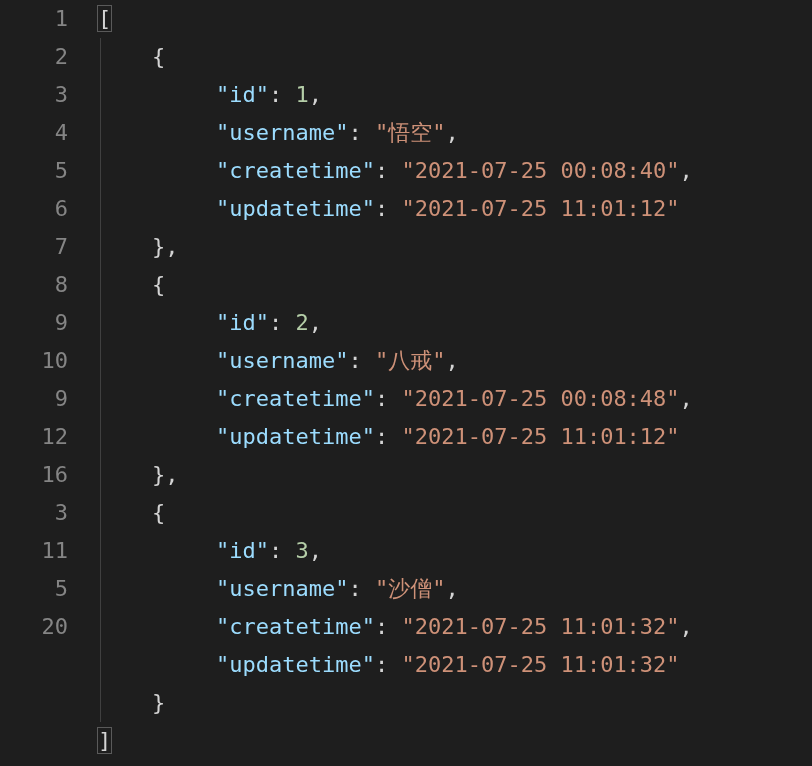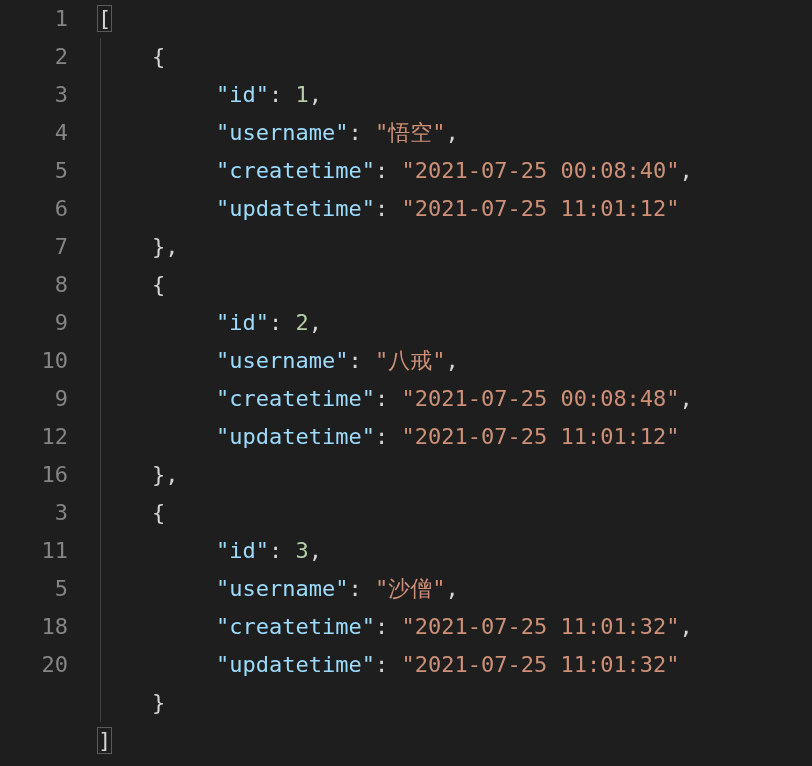--- a/index.html
+++ b/index.html
@@ -73,21 +73,20 @@
   <div>7</div>
   <div>8</div>
   <div>9</div>
   <div>10</div>
   <div>9</div>
   <div>12</div>
   <div>16</div>
   <div>3</div>
   <div>11</div>
   <div>5</div>
-  <div>18</div>
   <div>20</div>
 </div>
 
 <div class="code">
   <div class="guide1"></div>
 
   <div class="line ind0"><span class="tok-bracket highlight-bracket">[</span></div>
 
   <div class="line ind1"><span class="tok-brace">{</span></div>
   <div class="line ind2"><span class="tok-key">"id"</span><span class="tok-punct">: </span><span class="tok-num">1</span><span class="tok-punct">,</span></div>

